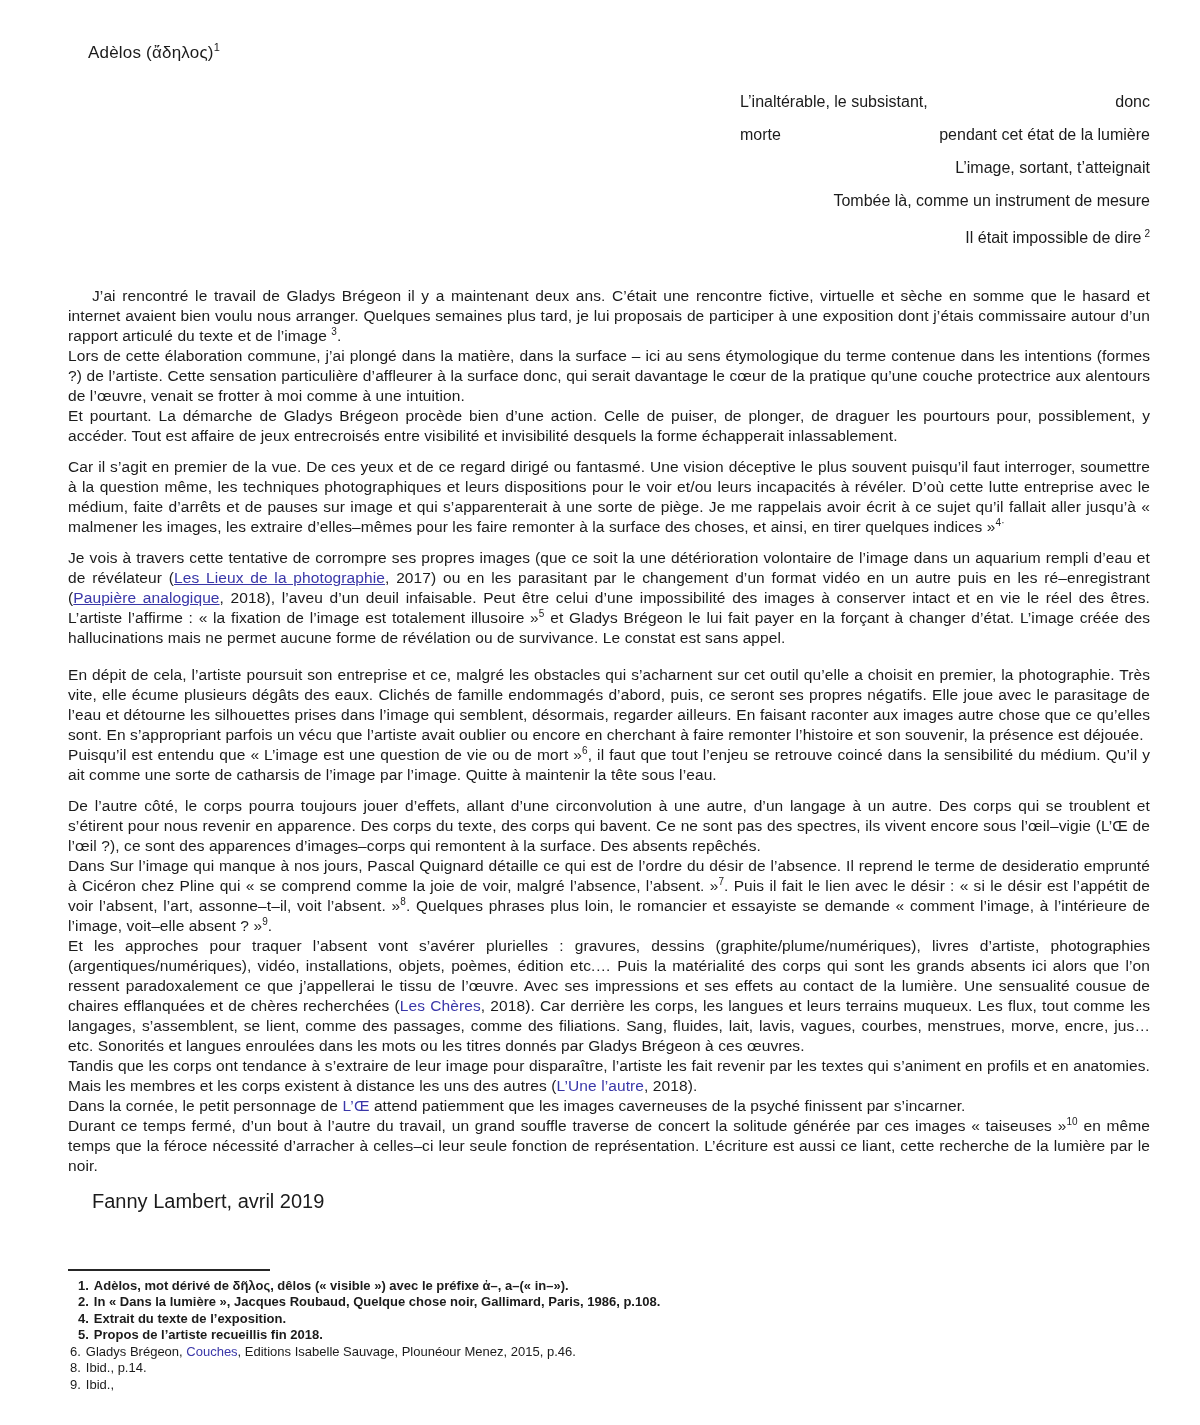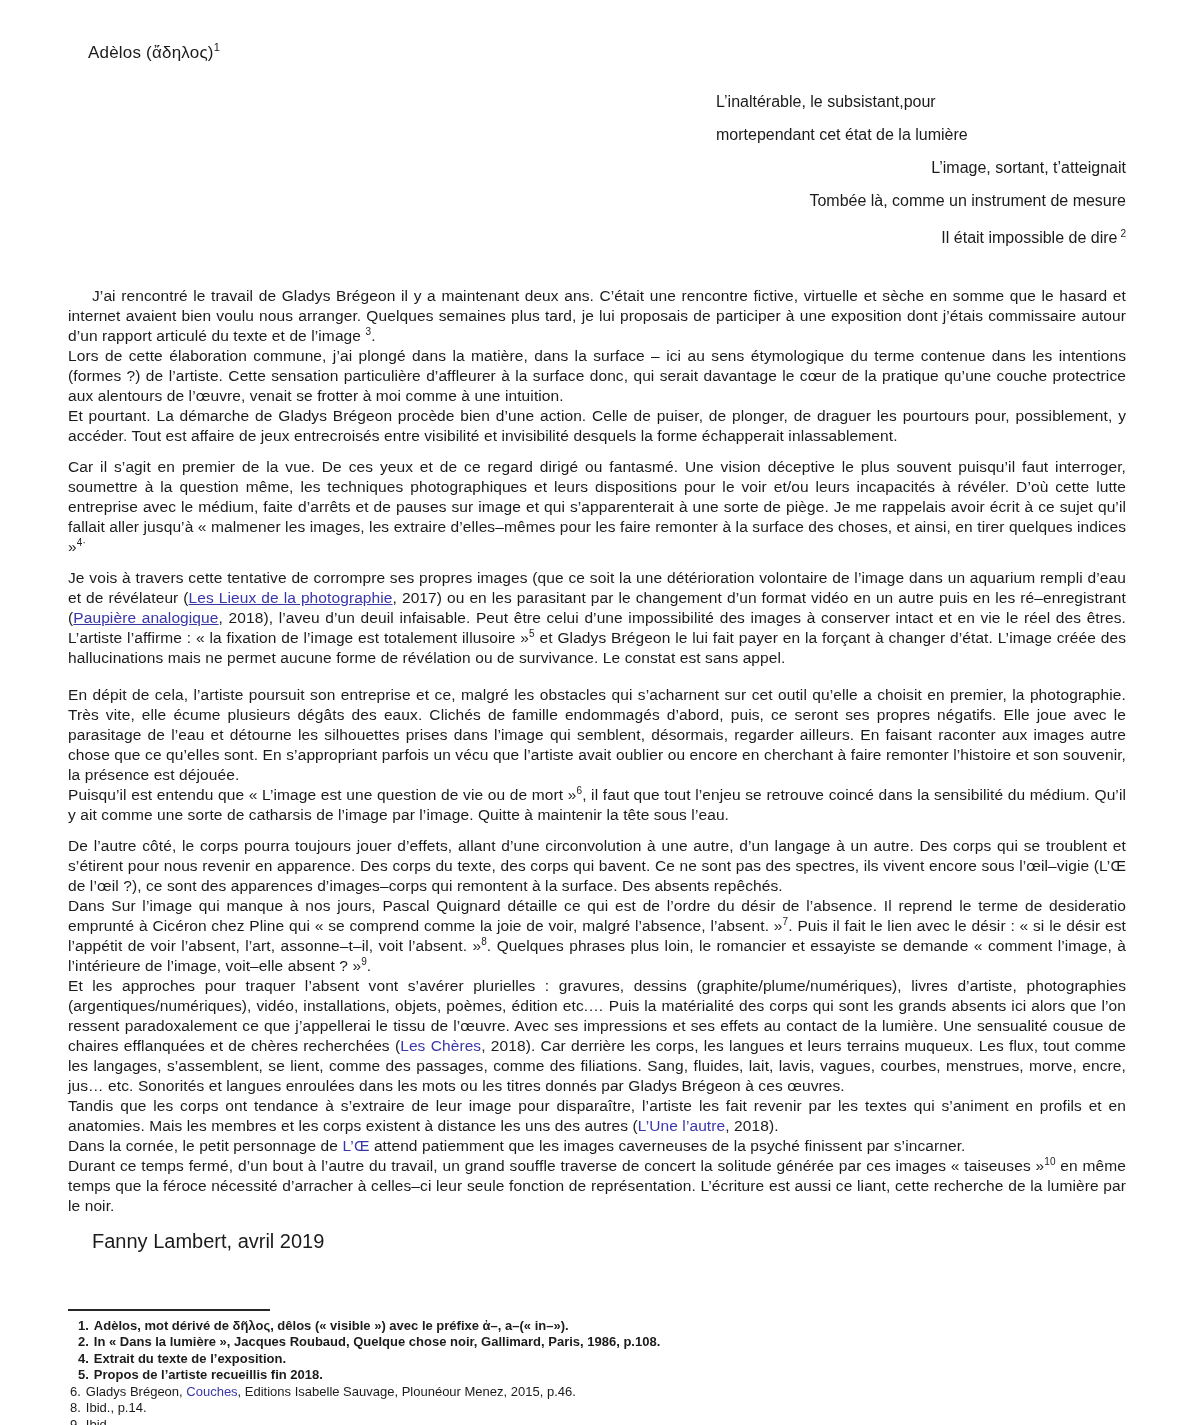--- a/index.html
+++ b/index.html
@@ -12,41 +12,41 @@
   }
   body {
     font-family: "Liberation Sans", sans-serif;
     color: #1b1b1b;
     -webkit-font-smoothing: antialiased;
   }
   .page {
     box-sizing: border-box;
     width: 1200px;
     height: 1425px;
-    padding: 36px 74px 30px 68px;
+    padding: 36px 50px 30px 68px;
   }
   .doc-title {
     padding-left: 20px;
     font-size: 17px;
     line-height: 22px;
     letter-spacing: 0.2px;
   }
   .doc-title sup { font-size: 11px; }
   .poem {
     margin-top: 28px;
     margin-left: auto;
     width: 410px;
     font-size: 16px;
     line-height: 20px;
   }
   .poem-line {
     display: flex;
     margin-bottom: 13px;
   }
-  .poem-line.between { justify-content: flex-start; }
+  .poem-line.between { justify-content: space-between; }
   .poem-line.right { justify-content: flex-end; text-align: left; }
   .poem-line sup { font-size: 10px; margin-left: 3px; }
   .body-text {
     margin-top: 38px;
     font-size: 15.5px;
     line-height: 20px;
     text-align: justify;
     letter-spacing: 0.1px;
   }
   .para { margin: 0; }
@@ -86,21 +86,21 @@
 </head>
 <body>
 
 <div class="page">
 
   <div class="doc-title"><span>Adèlos (ἄδηλος)</span><sup>1</sup></div>
 
   <div class="poem" id="poem">
       <div class="poem-line between">
         <span>L’inaltérable, le subsistant,</span>
-        <span>pour</span>
+        <span>donc</span>
       </div>
       <div class="poem-line between">
         <span>morte</span>
         <span>pendant cet état de la lumière</span>
       </div>
       <div class="poem-line right">
         <span>L’image, sortant, t’atteignait</span>
       </div>
       <div class="poem-line right">
         <span>Tombée là, comme un instrument de mesure</span>

